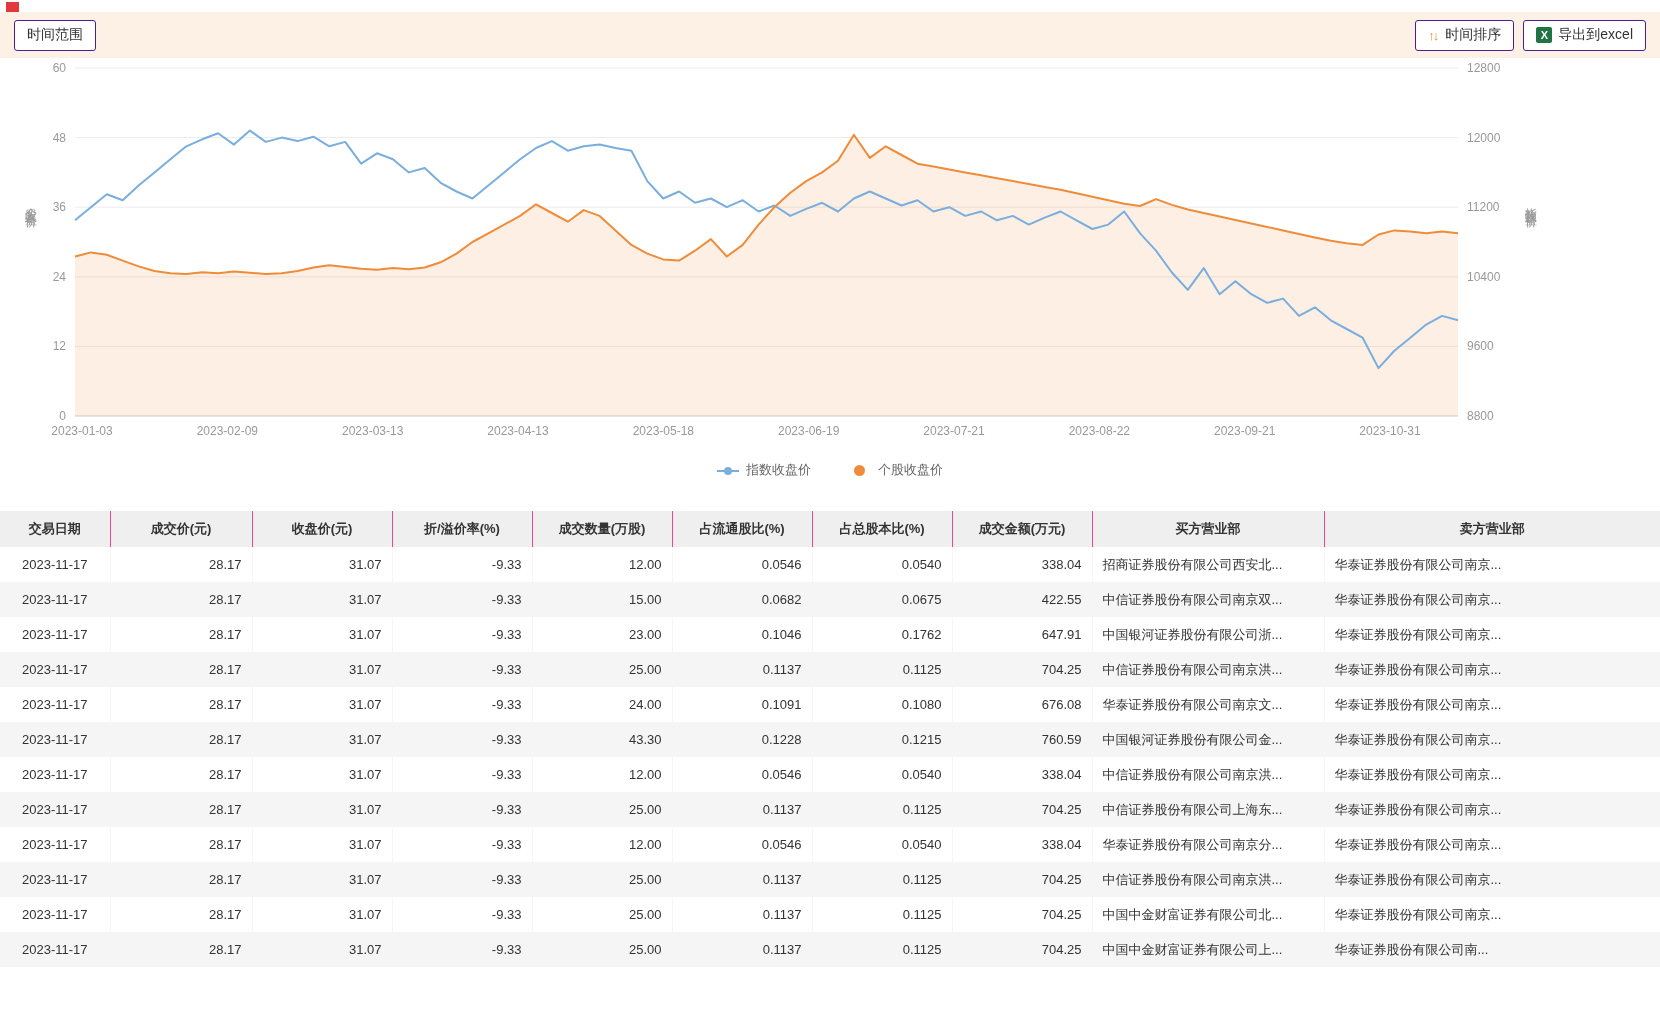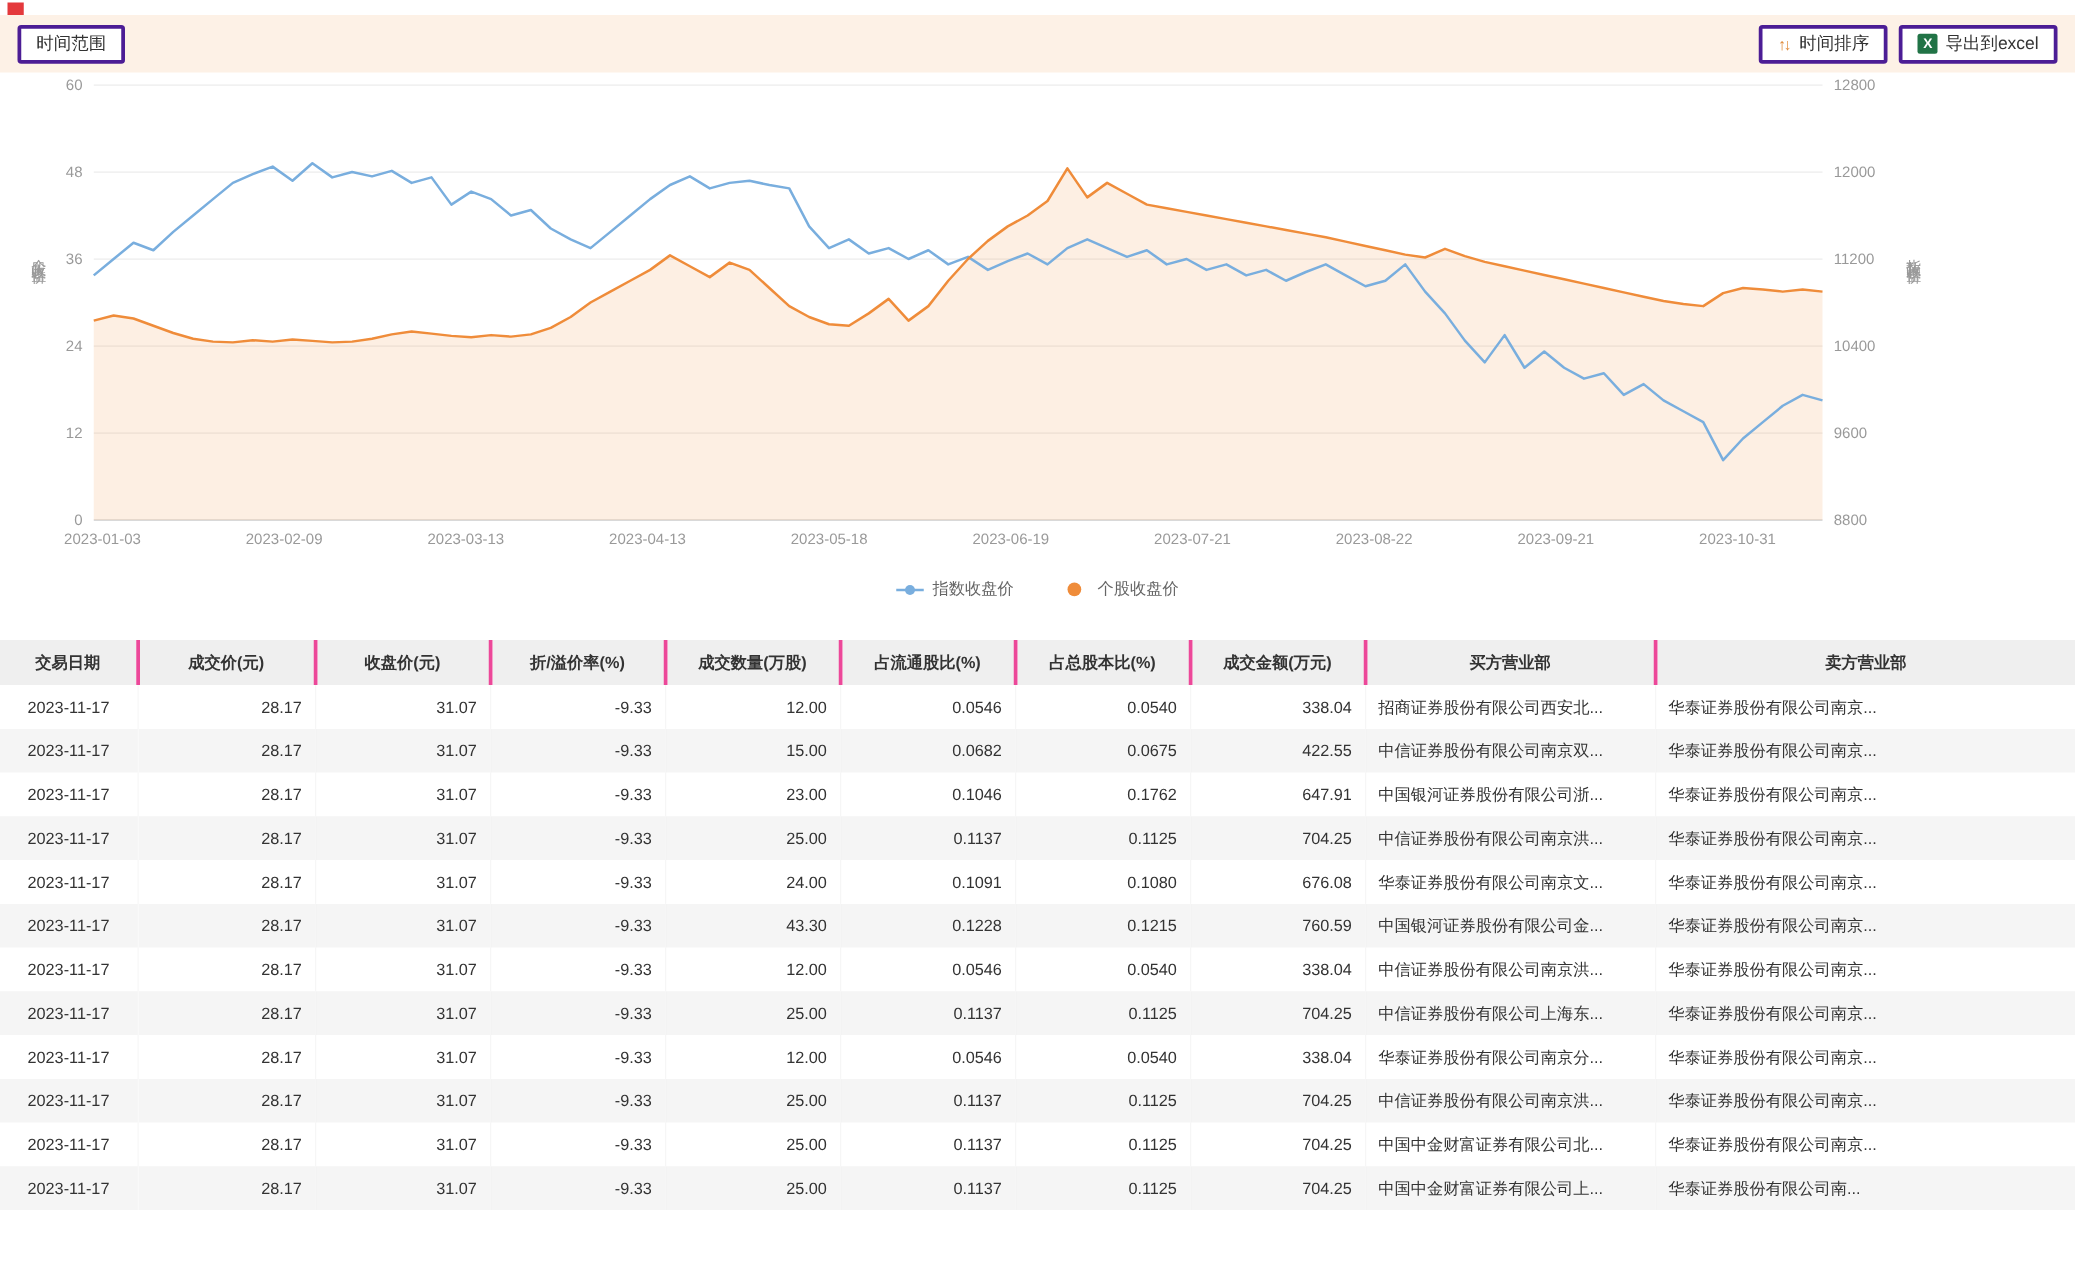--- a/index.html
+++ b/index.html
@@ -9,21 +9,21 @@
   
   .title-strip { height:12px; overflow:hidden; display:flex; align-items:flex-end;
     gap:6px; padding-left:6px; background:#fff; }
   .title-icon { width:13px; height:10px; background:#e4393c; flex:0 0 auto; }
   .title-clip { position:relative; height:28px; width:300px; overflow:hidden;margin-top:48px; }
   .title-text { position:absolute; top:-10px; left:0; font-size:17px; font-weight:700; color:#333; white-space:nowrap; }
 
   
   .toolbar { height:46px; background:#fdf1e6; display:flex; align-items:center;
     justify-content:space-between; padding:0 14px; }
-  .btn { background:#fff; border:3px solid #4c1d95; border-radius:3px; height:31px;
+  .btn { background:#fff; border:1px solid #4c1d95; border-radius:3px; height:31px;
     padding:0 12px; font-size:14px; color:#333; display:inline-flex; align-items:center;
     gap:6px; cursor:pointer; font-family:inherit; }
   .toolbar-right { display:flex; gap:9px; }
   .sort-icon { color:#e08c3c; font-size:13px; font-weight:bold; letter-spacing:-2px; margin-right:2px; }
   .excel-icon { width:16px; height:16px; background:#217346; color:#fff; font-size:11px;
     font-weight:bold; display:inline-flex; align-items:center; justify-content:center;
     border-radius:2px; }
 
   
   .chart-wrap { position:relative; width:1660px; }
@@ -35,21 +35,21 @@
   .legend { display:flex; justify-content:center; gap:38px; margin-top:14px; height:18px; }
   .legend-item { display:flex; align-items:center; gap:7px; color:#666; font-size:13px; cursor:pointer; }
   .lg-marker { position:relative; width:22px; height:11px; display:inline-block; }
   .lg-line { position:absolute; left:0; top:5px; width:22px; height:2px; background:#79aede; }
   .lg-dot  { position:absolute; left:7px; top:2px; width:8px; height:8px; border-radius:50%; background:#79aede; }
   .lg-dot2 { position:absolute; left:5px; top:0;  width:11px; height:11px; border-radius:50%; background:#ef8c3a; }
 
   
   table { width:100%; border-collapse:collapse; table-layout:fixed; margin-top:32px; font-size:13px; }
   th { background:#efefef; font-weight:700; height:36px; text-align:center;
-    border-left:3px solid #ec4899; color:#333; overflow:hidden; white-space:nowrap; }
+    border-left:1px solid #ec4899; color:#333; overflow:hidden; white-space:nowrap; }
   th:first-child { border-left:none; }
   td { height:35px; padding:0 10px; border-left:1px solid rgba(0,0,0,0.035);
     overflow:hidden; white-space:nowrap; }
   td:first-child { border-left:none; }
   tbody tr:nth-child(even) { background:#f5f5f5; }
   td.num { text-align:right; }
   td.c0 { padding-left:22px; }
   .c0 { width:110px; } .c1 { width:142px; } .c2 { width:140px; } .c3 { width:140px; }
   .c4 { width:140px; } .c5 { width:140px; } .c6 { width:140px; } .c7 { width:140px; }
   .c8 { width:232px; }

